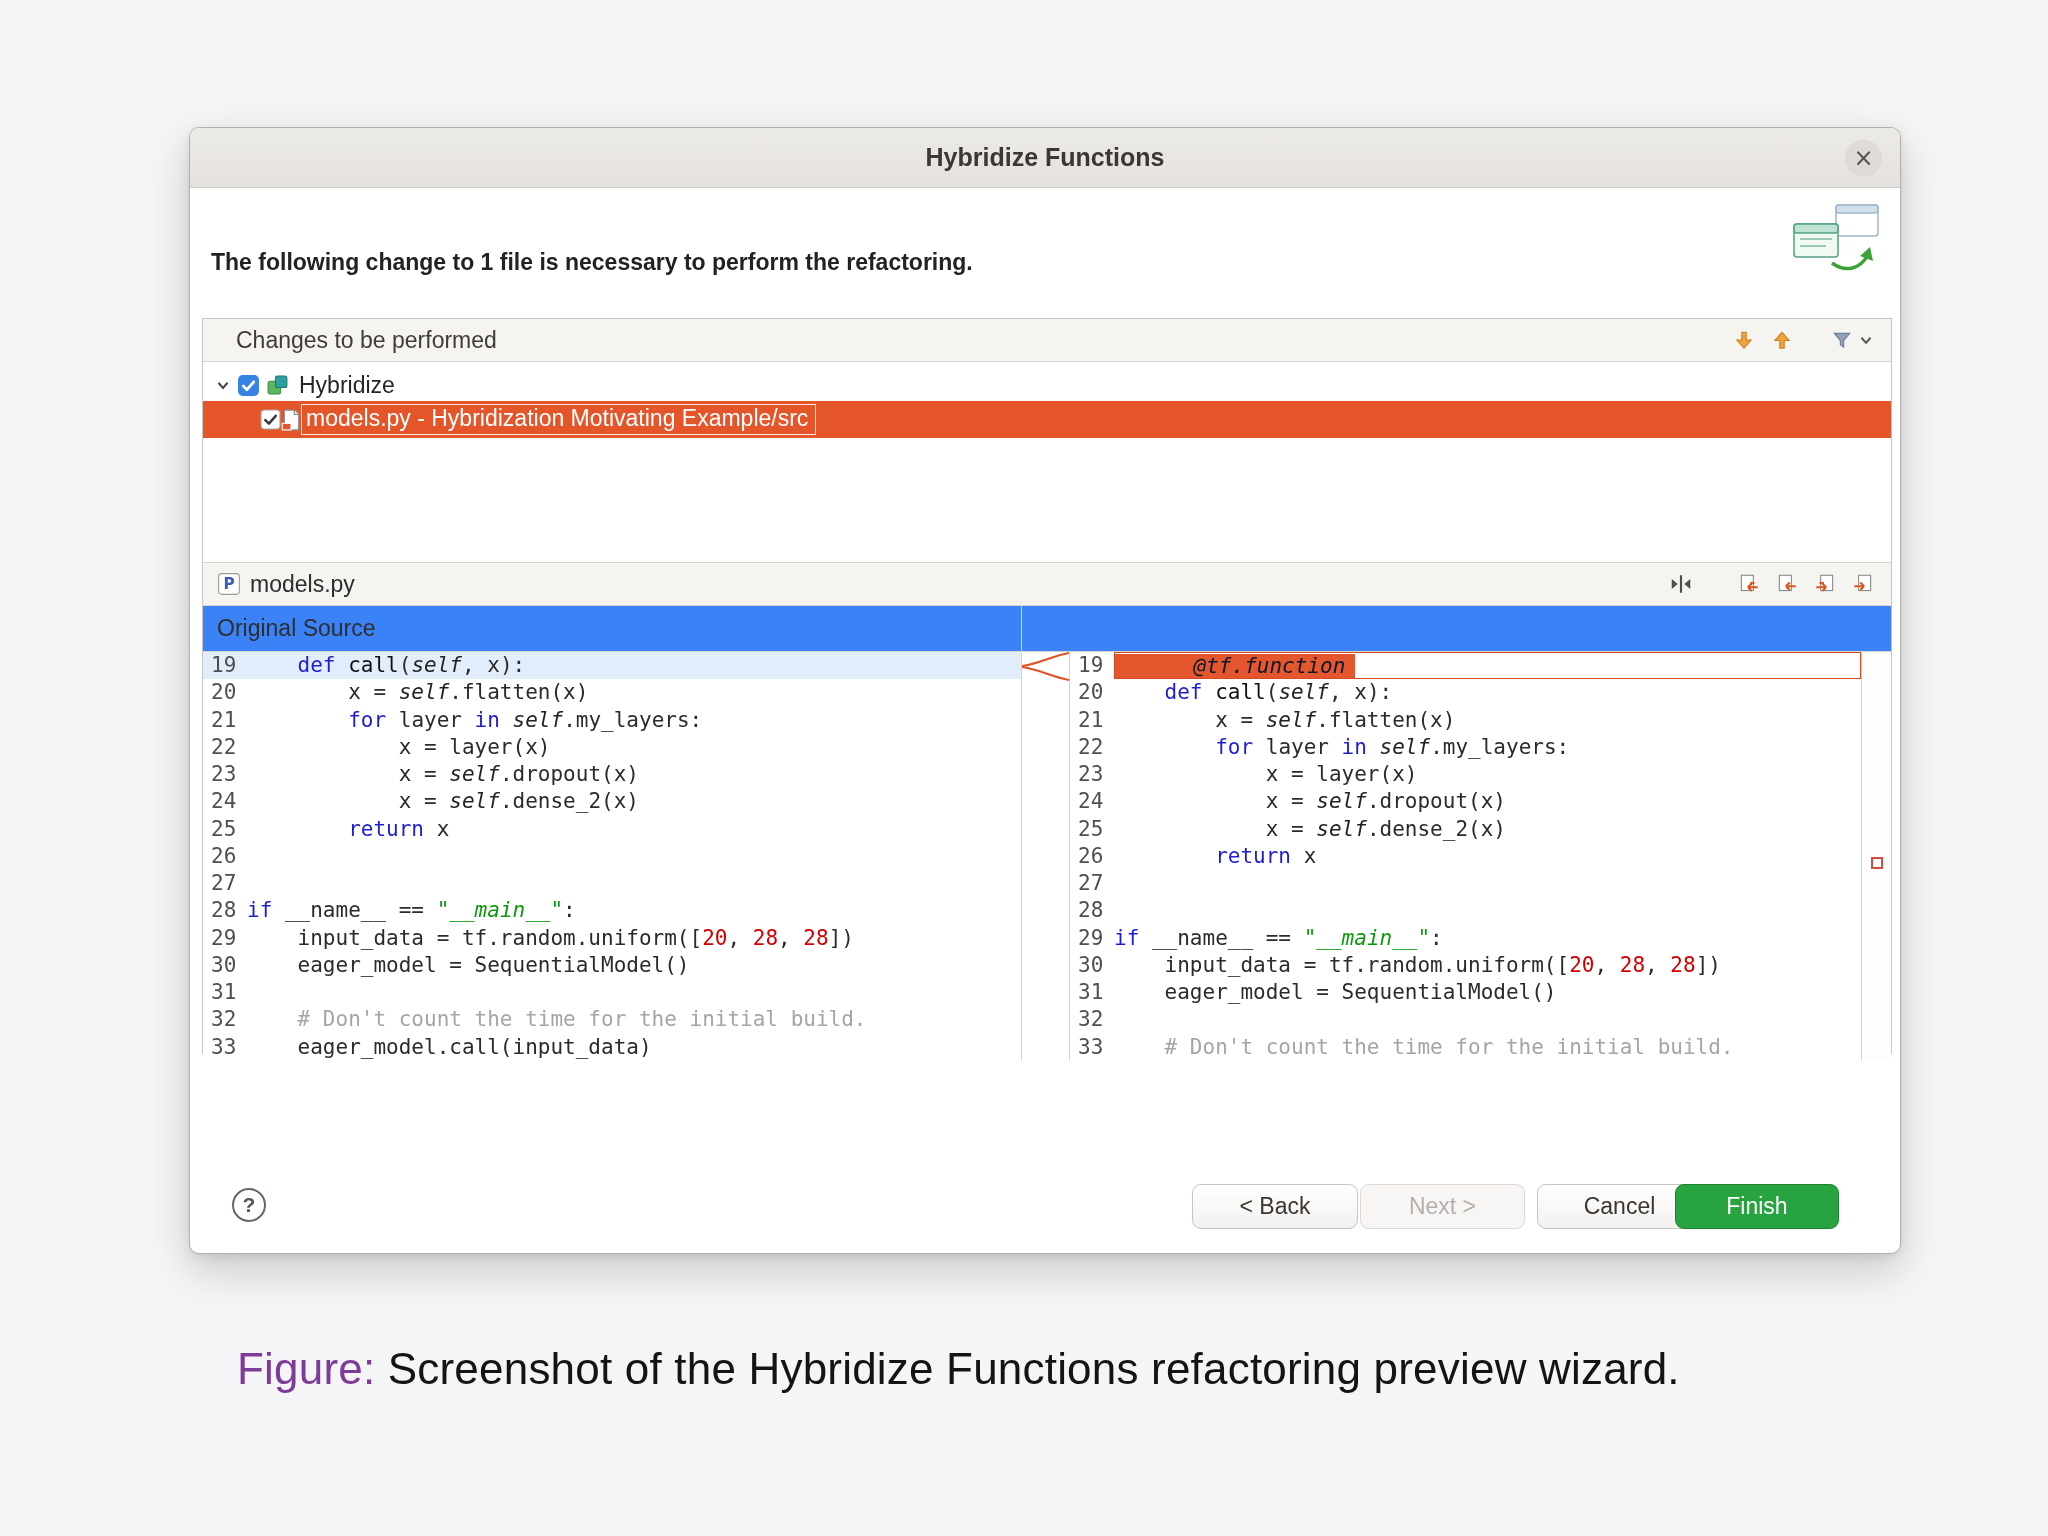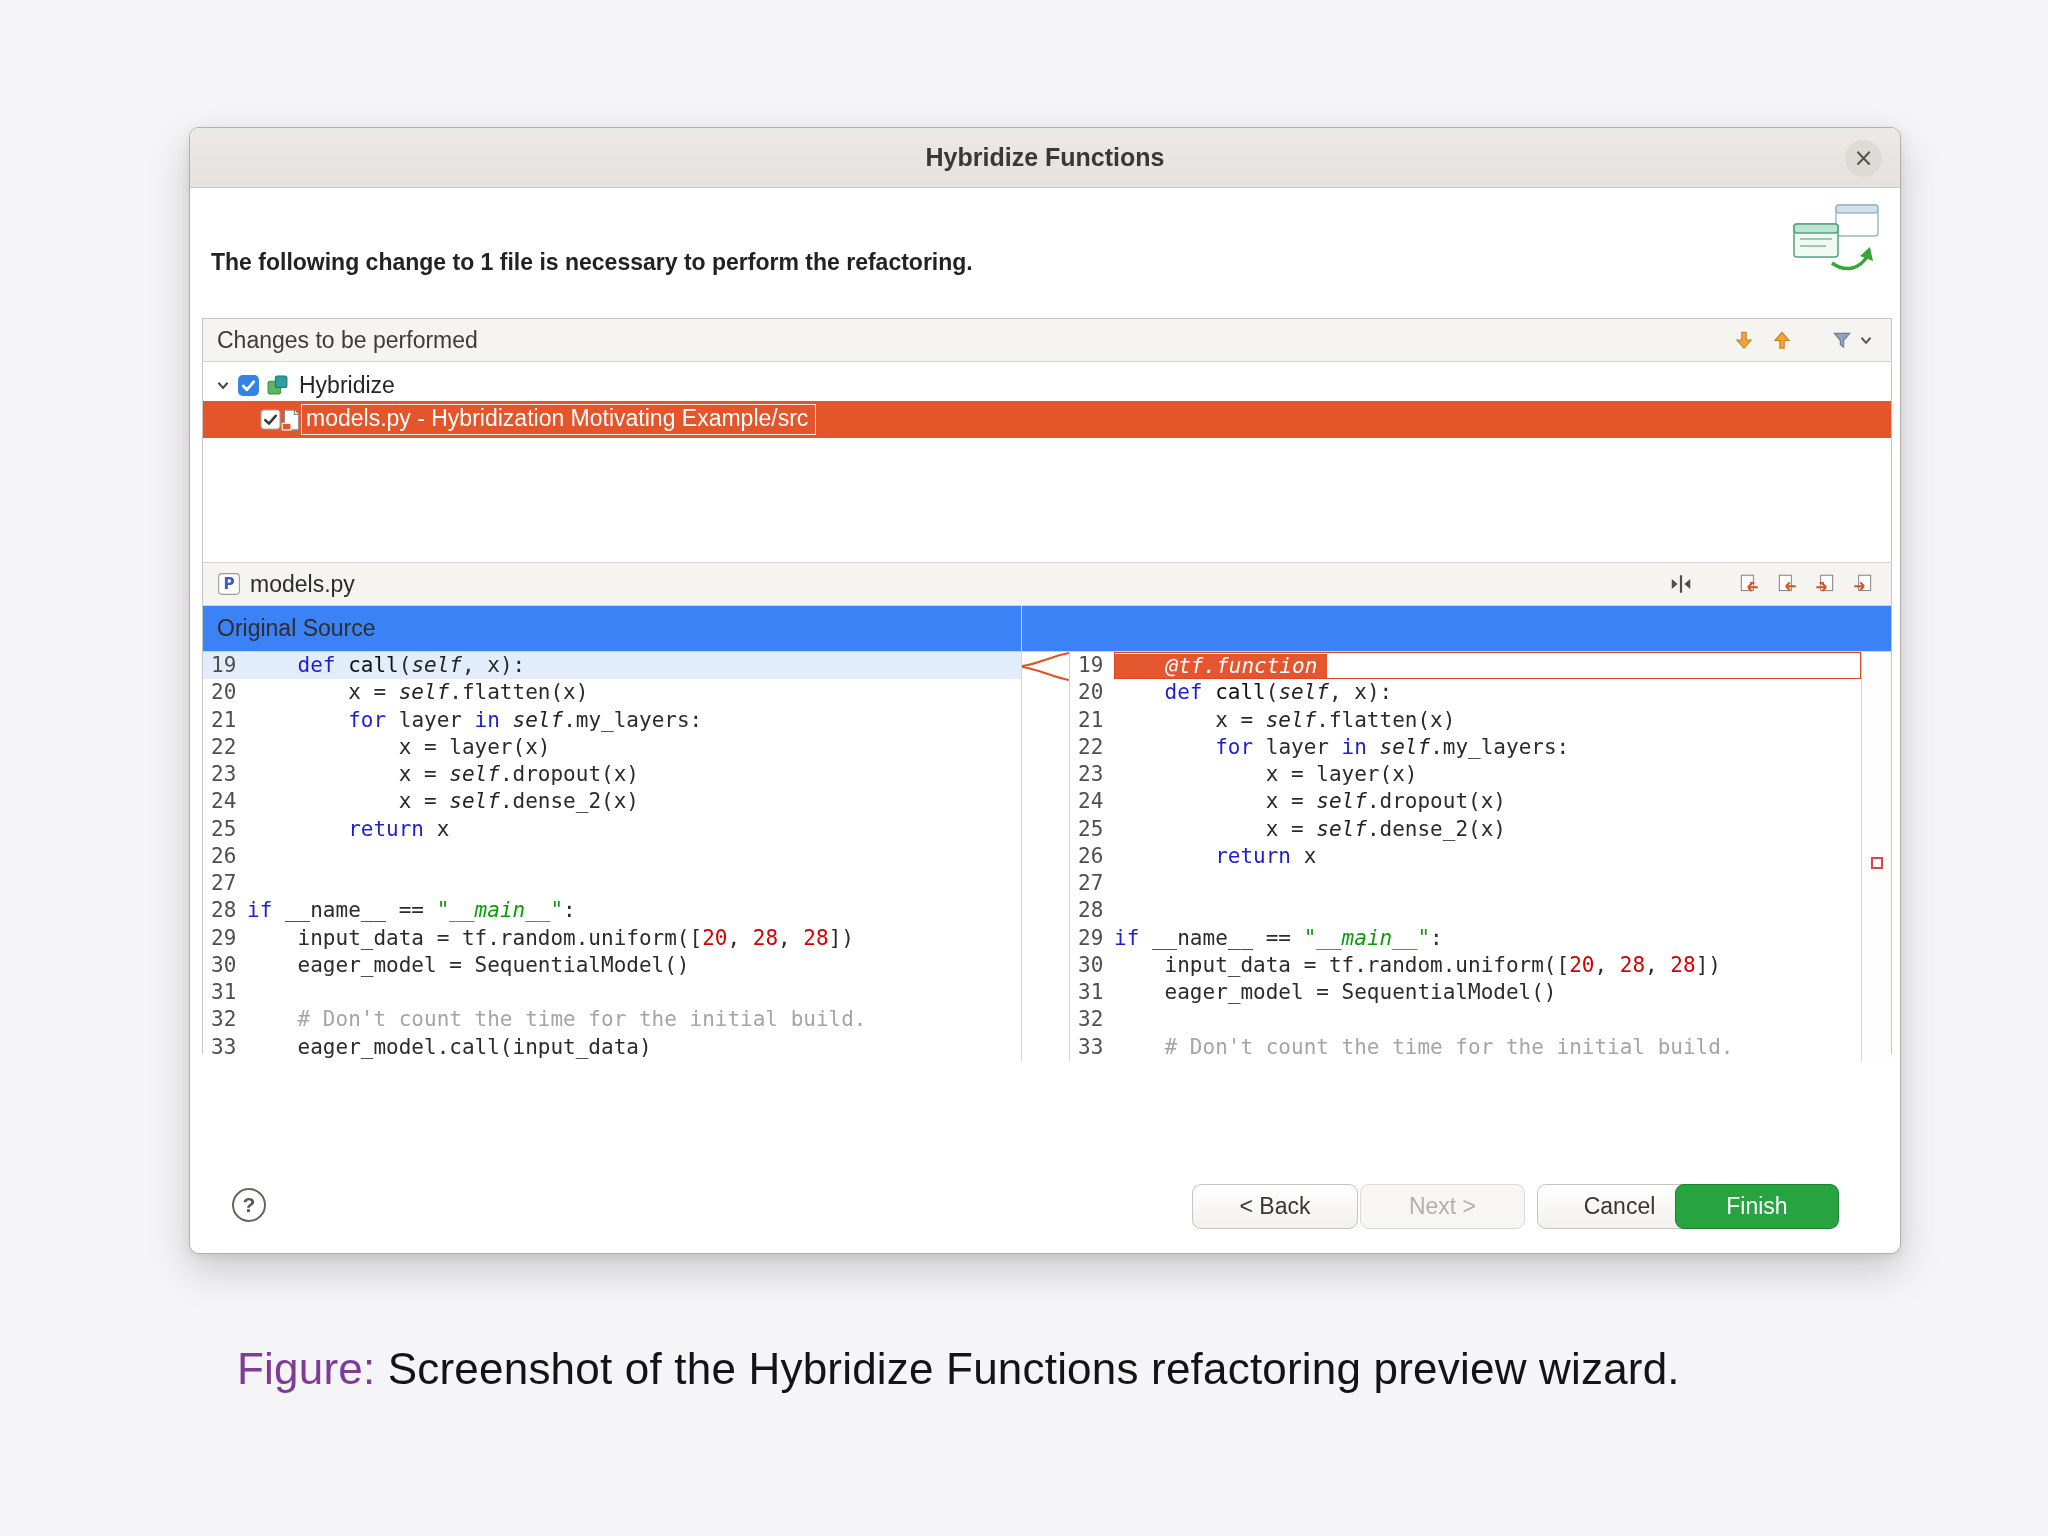--- a/index.html
+++ b/index.html
@@ -23,21 +23,21 @@
 
   
   .banner { position:absolute; left:0; right:0; top:61px; height:129px; background:#fff; }
   .message { position:absolute; left:21px; top:60px; font-size:23px; color:#222;font-weight:bold; }
   .wizard-graphic { position:absolute; right:12px; top:8px; width:104px; height:88px; }
 
   
   .frame { position:absolute; left:12px; top:190px; width:1690px; height:736px; border:1px solid #c9c6c2; background:#fff; }
 
   .section-bar { height:43px; background:#f5f4f1; border-bottom:1px solid #d8d5d1; display:flex; align-items:center; padding:0 16px 0 14px; }
-  .section-bar .sec-label { font-size:23px; color:#3f3b38; }
+  .section-bar .sec-label { font-size:23px; color:#3f3b38;margin-left:19px; }
   .bar-icons { margin-left:auto; display:flex; align-items:center; gap:16px; }
   .bar-icons .grp { display:flex; align-items:center; gap:4px; margin-left:22px; }
   .icon-btn { background:none; border:none; padding:0; cursor:pointer; display:flex; align-items:center; }
 
   .tree { height:193px; background:#fff; position:relative; }
   .tree-row1 { height:32px; margin-top:7px; display:flex; align-items:center; padding-left:12px; gap:6px; }
   .tree-row1 .lbl { font-size:23px; color:#262626; margin-left:4px; }
   .tree-row2 { height:37px; background:#e4552a; display:flex; align-items:center; padding-left:57px; }
   .tree-row2 .lbl { font-size:23px; color:#fff; border:1px solid rgba(255,255,255,.85); padding:0 7px 2px 4px; }
 
@@ -67,21 +67,21 @@
   .hl-current { background:#e2edfb; }
   .hl-insert .code-cell { border:1px solid #d84a21; }
 
   .tk-p { color:#2b2b2b; }
   .tk-k { color:#1f1fd1; }
   .tk-d { color:#101010; font-weight:normal; }
   .tk-s { color:#232323; font-style:italic; }
   .tk-n { color:#d40000; }
   .tk-q { color:#0e9a0e; font-style:italic; }
   .tk-c { color:#a5a5a5; }
-  .tk-w { background:#e4572e; color:#ffffff; font-style:italic; padding-right:10px; }
+  .tk-w { background:#e4572e; color:#0f172a; font-style:italic; padding-right:10px;padding-left:28px; }
 
   .gutter-wedge { position:absolute; left:0; top:-2px; }
 
   
   .button-bar { position:absolute; left:0; right:0; top:1056px; height:46px; }
   .help-circle { position:absolute; left:42px; top:4px; width:34px; height:34px; border-radius:50%;
     border:2.5px solid #6b6560; color:#5a554f; font-size:21px; font-weight:bold; background:#fff;
     display:flex; align-items:center; justify-content:center; cursor:pointer; }
   .btn { position:absolute; top:0; height:45px; border-radius:9px; font-size:23px; cursor:pointer;
     border:1px solid #c8c4c0; background:linear-gradient(#ffffff,#f3f1ef); color:#3a3632; }

